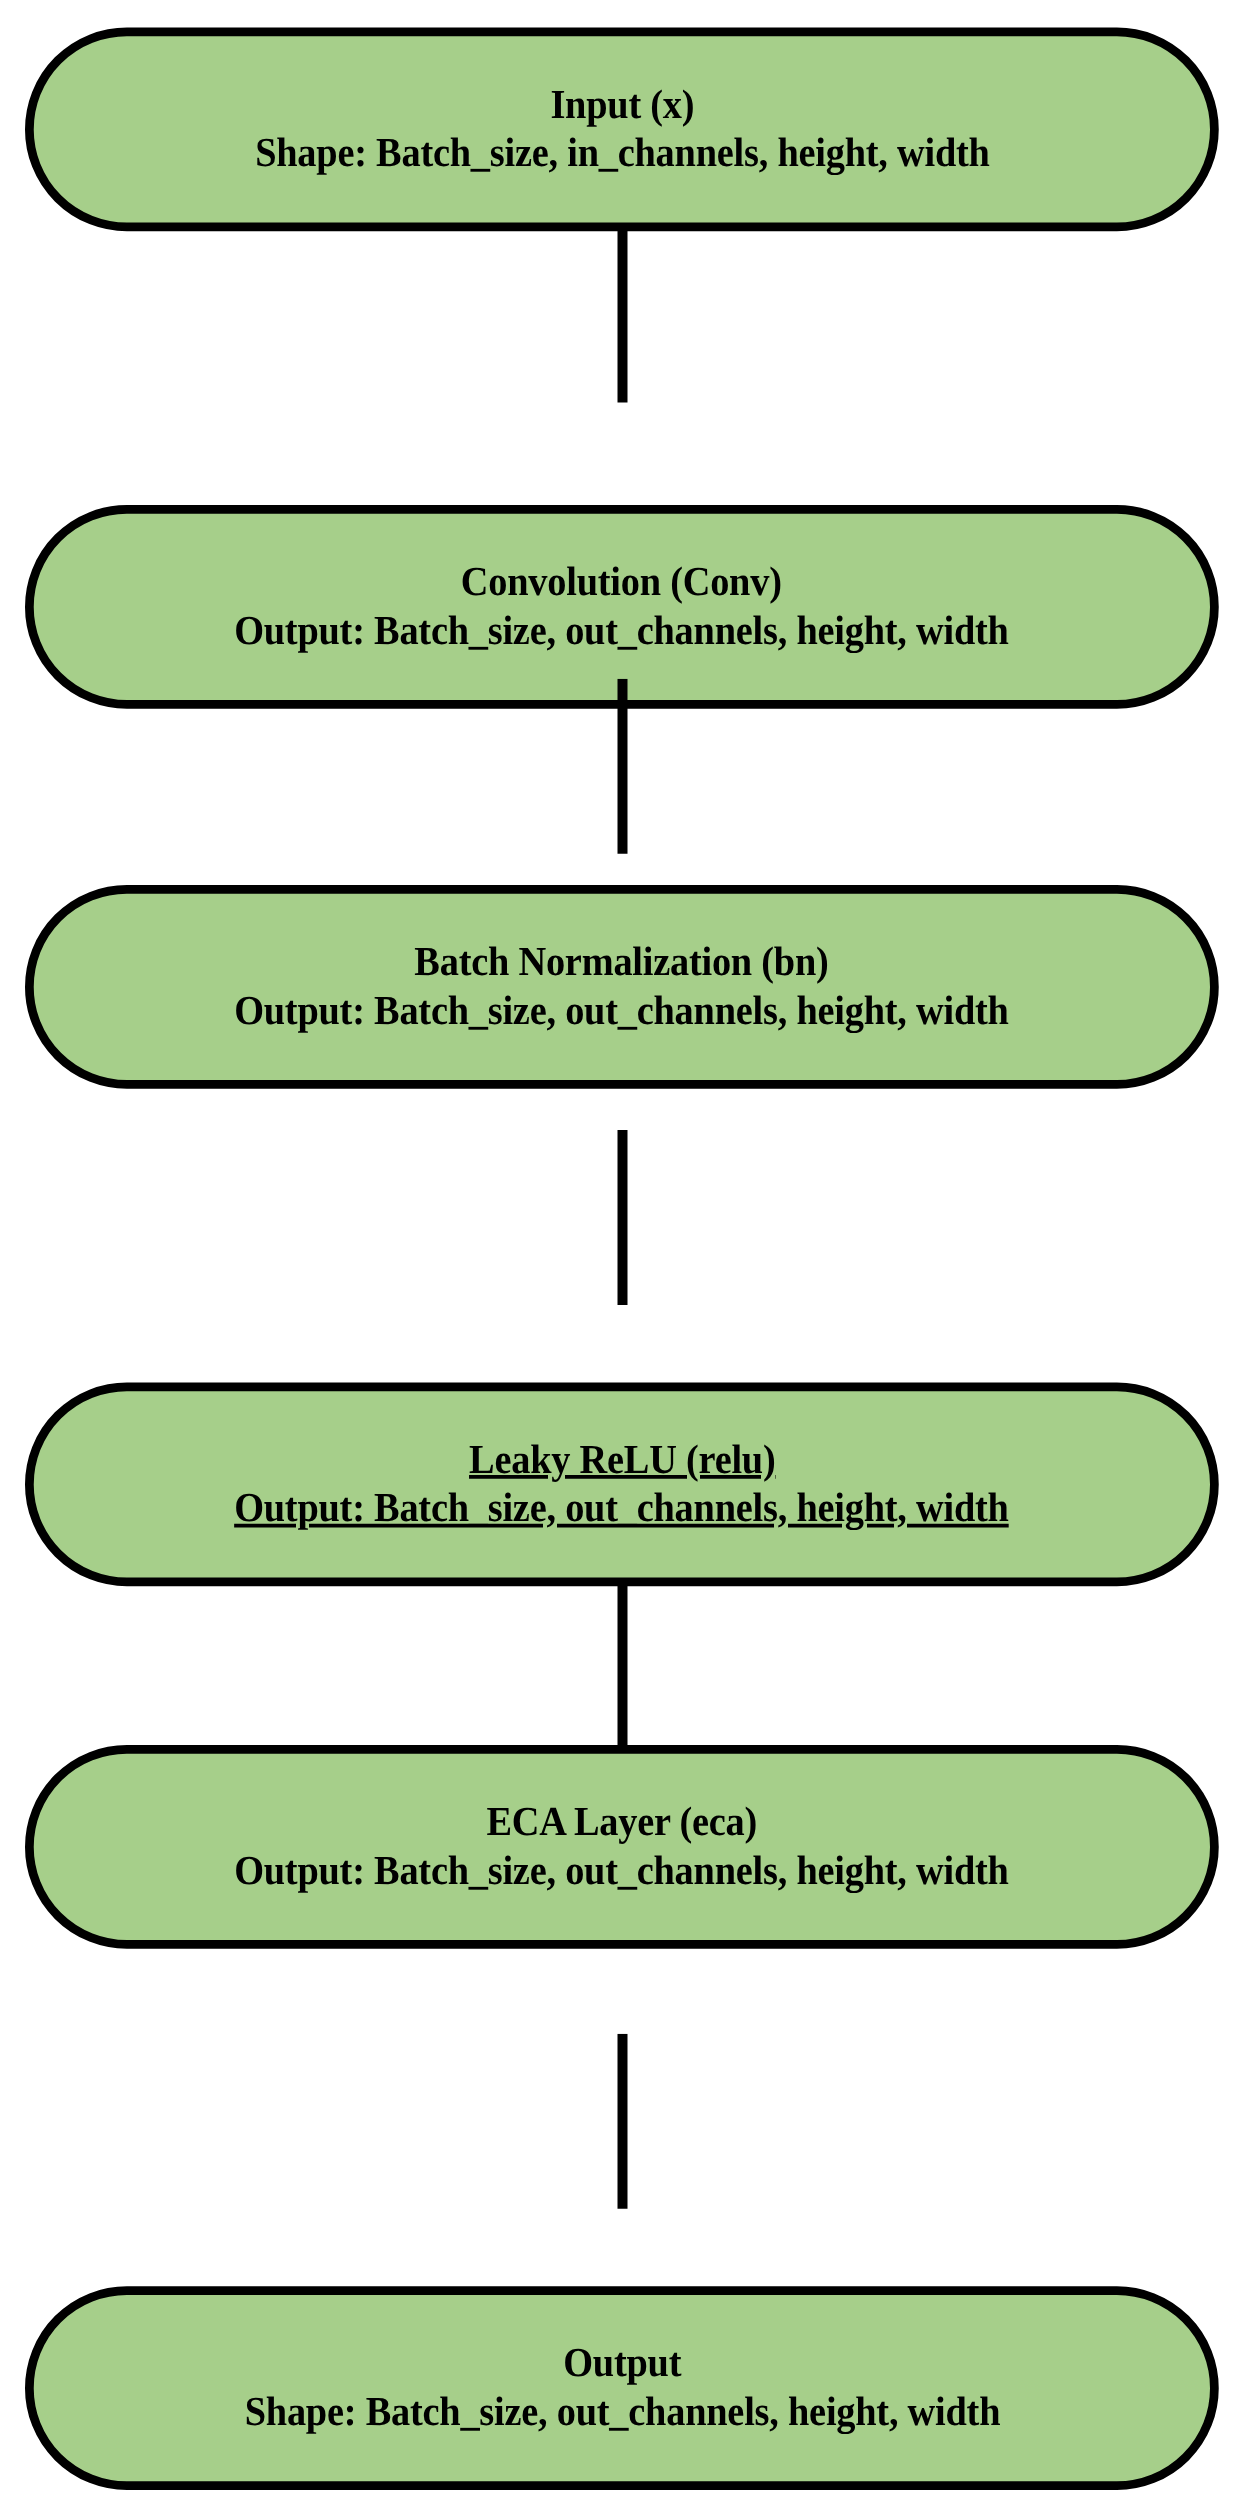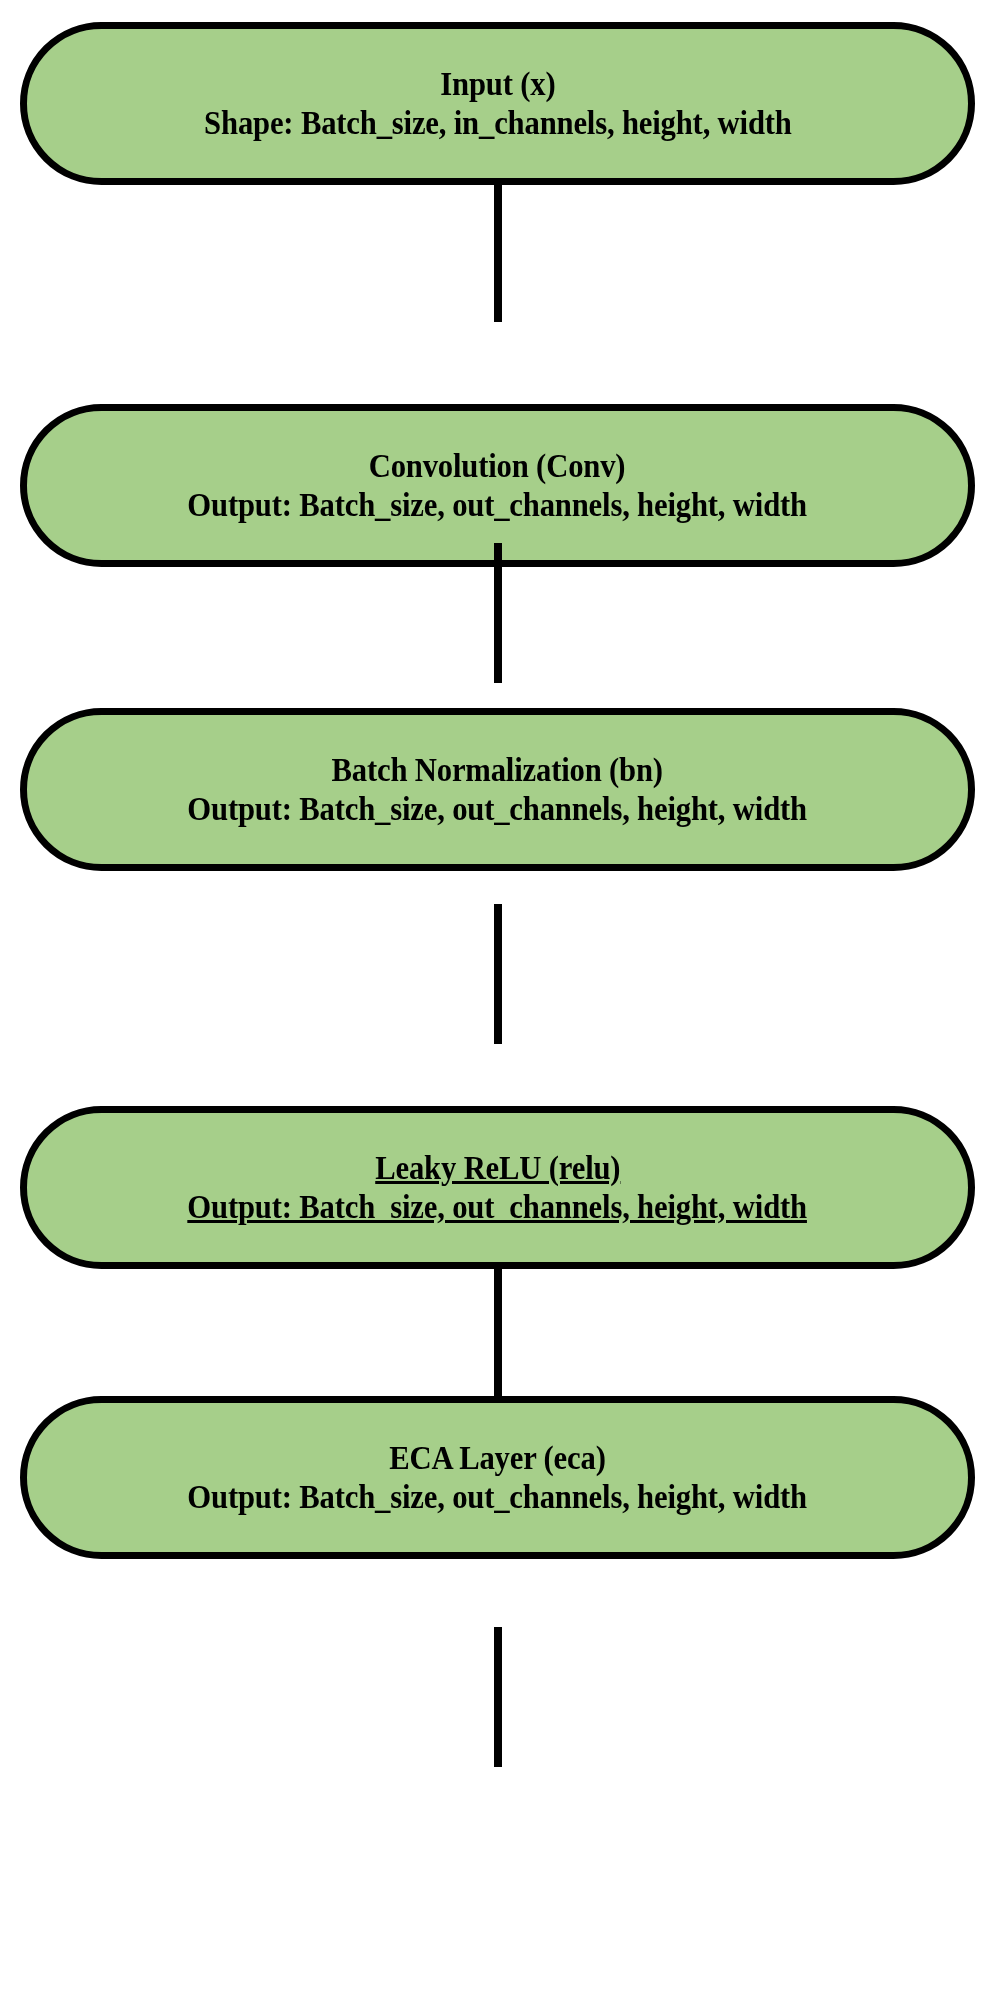--- a/index.html
+++ b/index.html
@@ -140,14 +140,18 @@
     <div class="node-sub">Output: Batch_size, out_channels, height, width</div>
   </div>
 
   <div class="edge e4">
     <svg width="1004" height="140" viewBox="0 0 1004 140" xmlns="http://www.w3.org/2000/svg">
       <line x1="498" y1="0" x2="498" y2="172" stroke="#000000" stroke-width="8"></line>
       <polygon points="498,204 478,158 518,158" fill="#000000"></polygon>
     </svg>
   </div>
 
+  <div class="node n5">
+    <div class="node-title">Output</div>
+    <div class="node-sub">Shape: Batch_size, out_channels, height, width</div>
+  </div>
 
 </div>
 
 </body></html>

